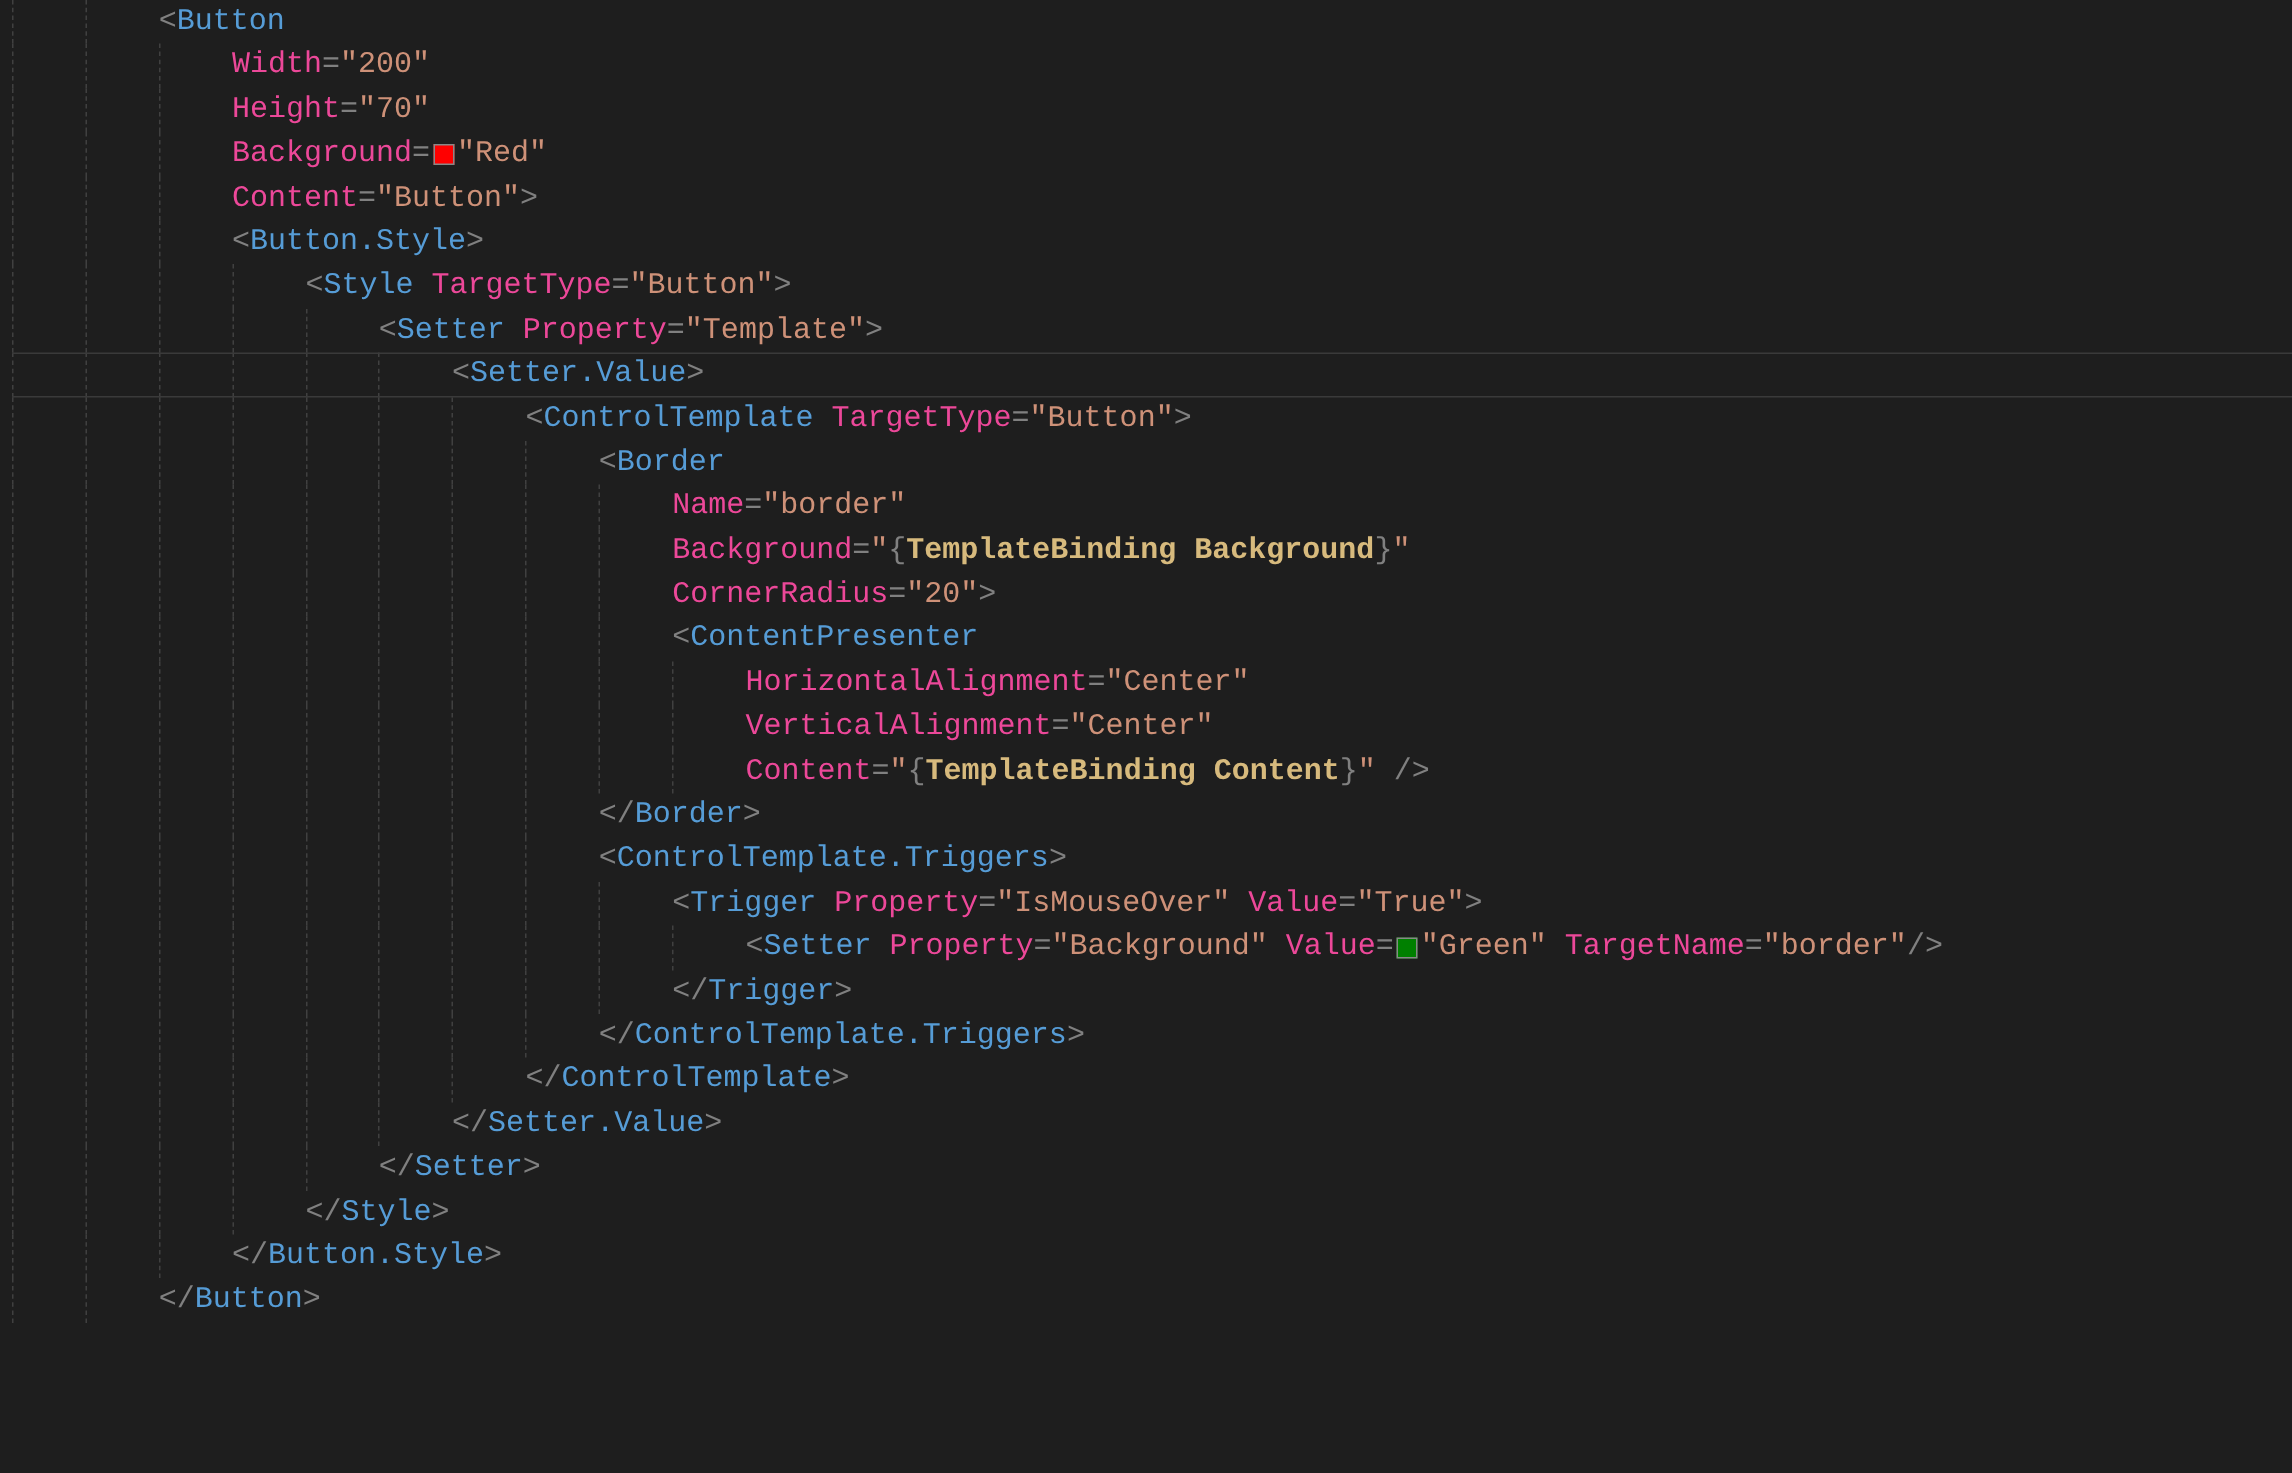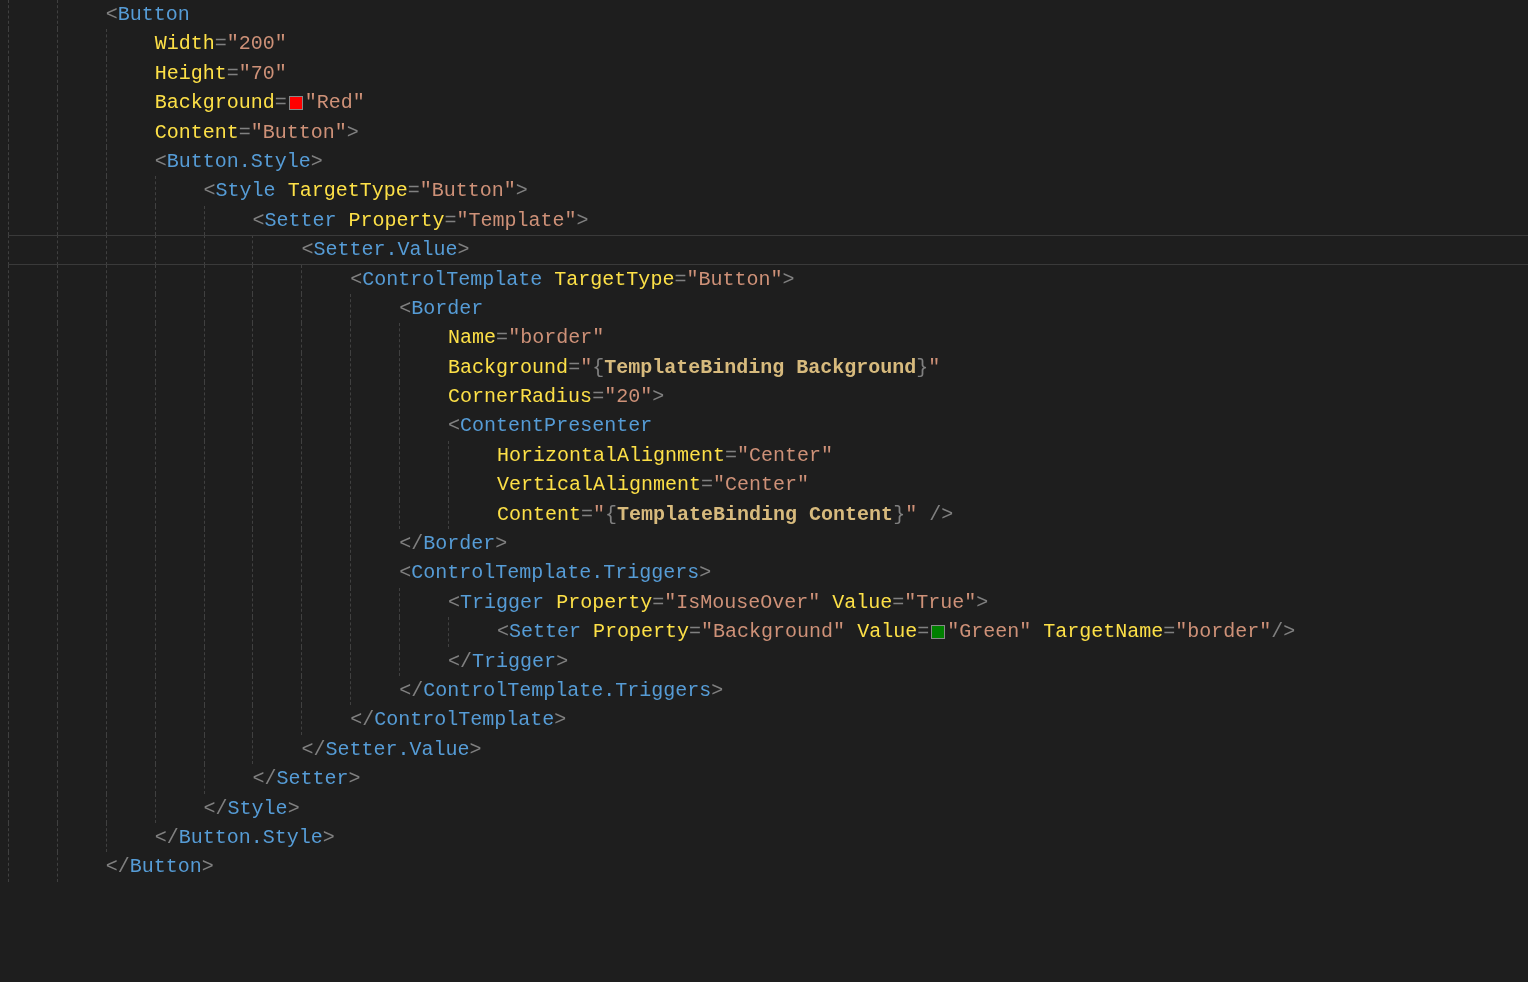--- a/index.html
+++ b/index.html
@@ -44,21 +44,21 @@
     position: absolute;
     left: 0;
     right: 0;
     height: 29.4px;
     border-top: 1px solid #3a3a3a;
     border-bottom: 1px solid #3a3a3a;
     pointer-events: none;
   }
   .p  { color: #808080; } 
   .tag{ color: #569cd6; } 
-  .att{ color: #fde047; } 
+  .att{ color: #ec4899; } 
   .str{ color: #ce9178; } 
   .bind{ color: #d7ba7d; font-weight: bold; } 
   .swatch {
     display: inline-block;
     width: 14px;
     height: 14px;
     border: 1px solid #888;
     vertical-align: middle;
     margin: 0 2px;
   }

